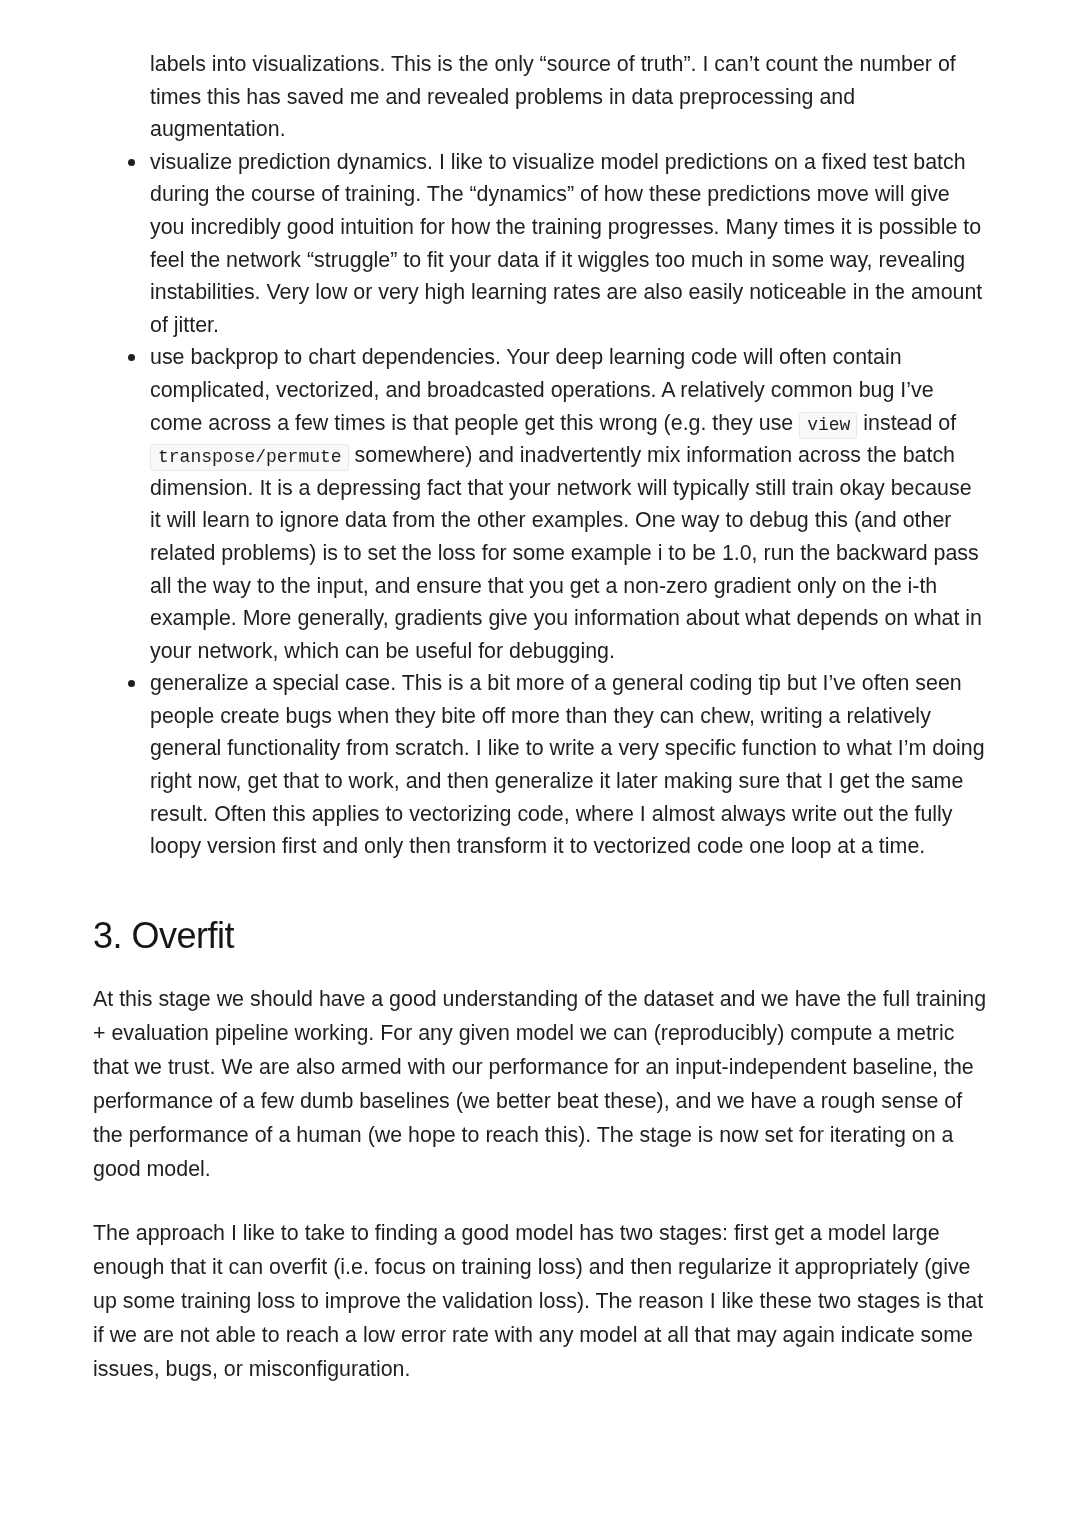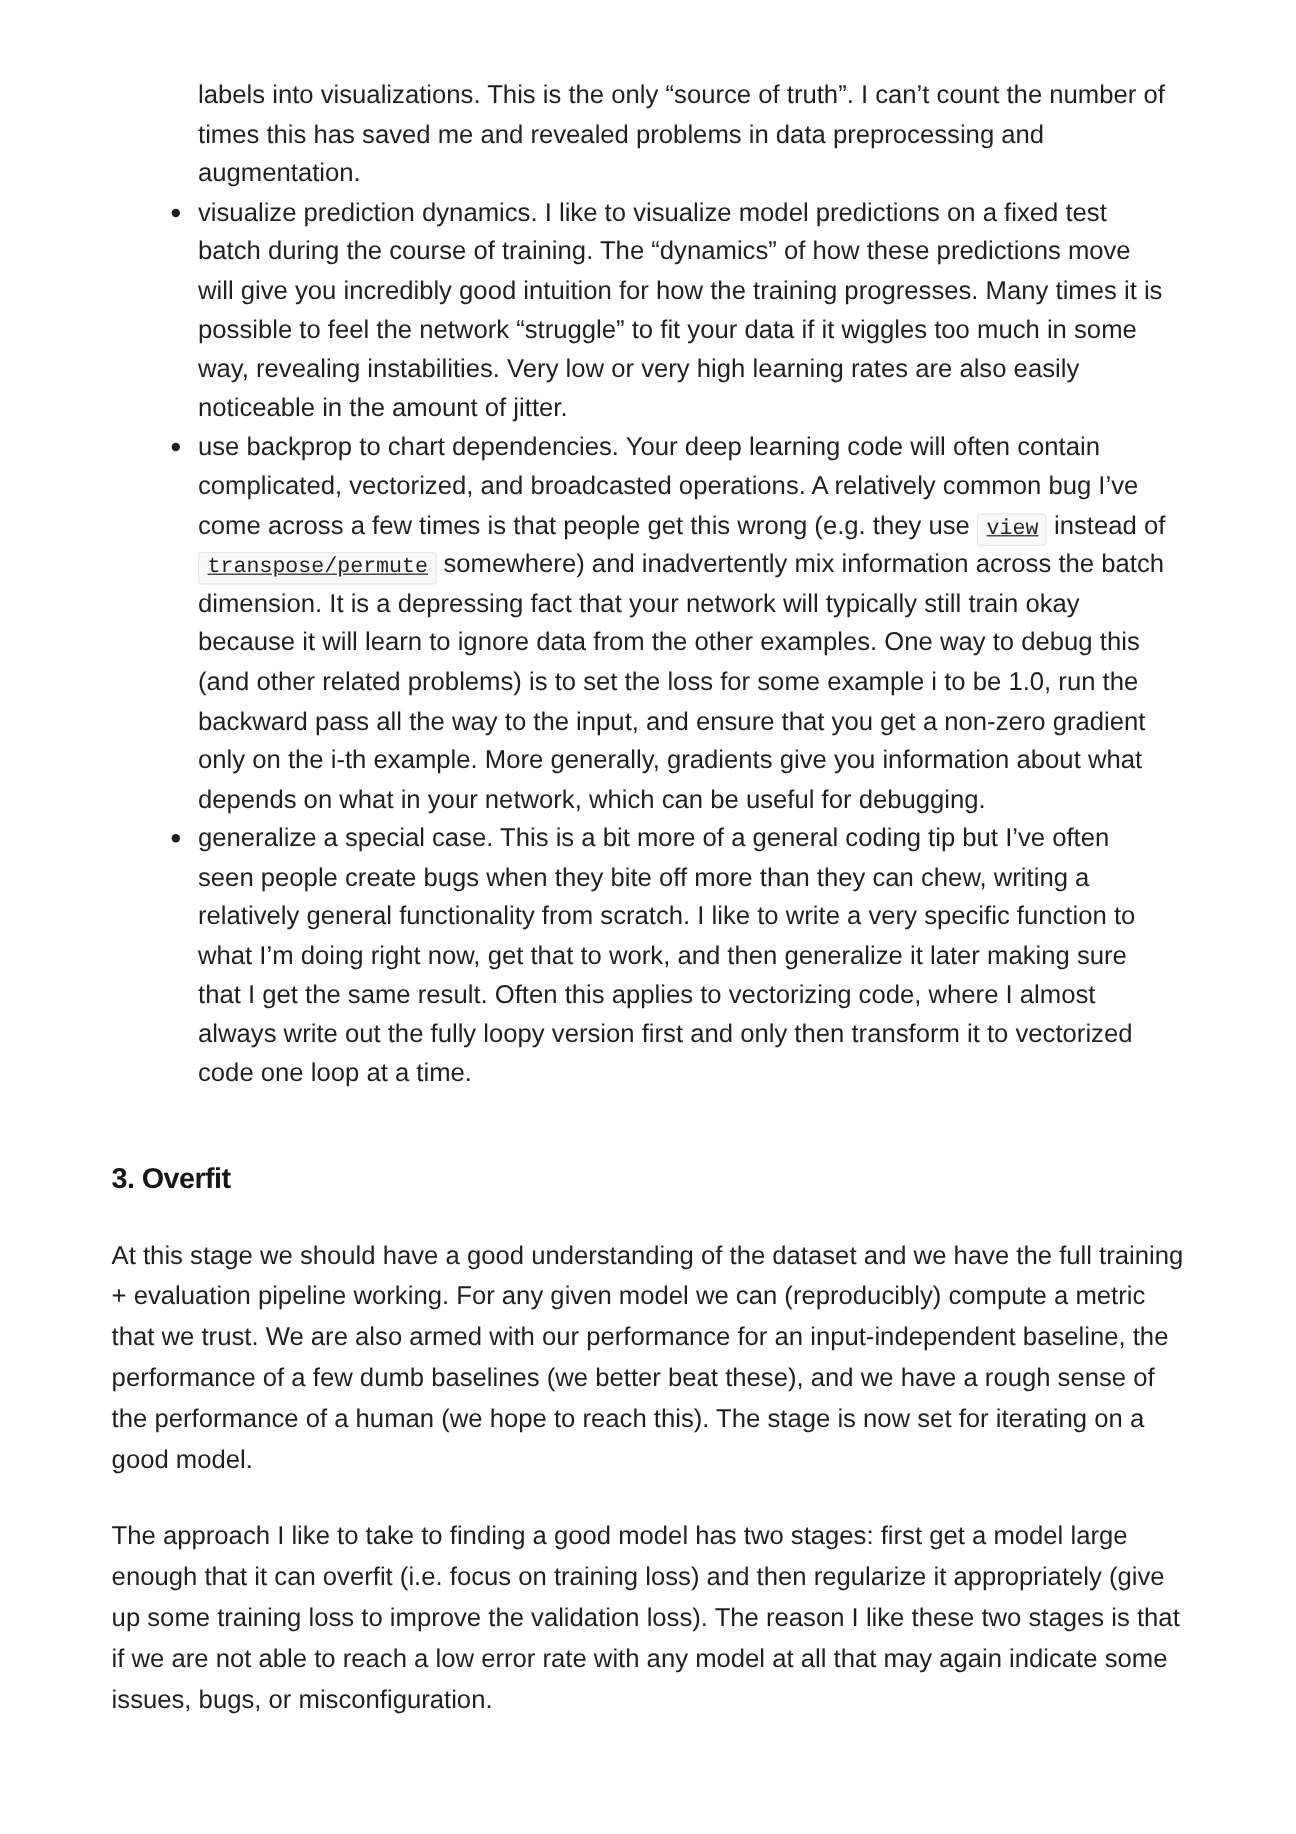--- a/index.html
+++ b/index.html
@@ -10,21 +10,21 @@
     color: var(--text, #1f1f1f);
     font-family: "Liberation Sans", "DejaVu Sans", sans-serif;
     overflow: hidden;
   }
   .page {
     padding: 48px 92px 0 93px;
     box-sizing: border-box;
   }
   .tips-list {
     list-style: none;
-    margin: 15px;
+    margin: 0;
     padding: 0 0 0 57px;
   }
   .tip {
     position: relative;
     font-size: 21.4px;
     line-height: 32.6px;
     text-align: left;
   }
   .tip::before {
     content: "";
@@ -40,25 +40,24 @@
   .tip strong, .para strong { font-weight: normal; }
   .inline-code {
     font-family: "Liberation Mono", "DejaVu Sans Mono", monospace;
     font-size: 18px;
     line-height: 1;
     background: var(--code-background, #f9f9f9);
     border: 1px solid var(--code-border, #e8e8e8);
     border-radius: 3px;
     padding: 2px 6px 3px 7px;
     white-space: nowrap;
-    text-decoration: underline;
   }
   .section-heading {
-    font-size: 24px;
-    font-weight: 700;
+    font-size: 36px;
+    font-weight: 400;
     letter-spacing: -0.5px;
     line-height: 34px;
     color: var(--heading, #161616);
     margin: 56px 0 29px 0;
   }
   .para {
     font-size: 21.4px;
     line-height: 34px;
     margin: 0 0 30px 0;
   }

